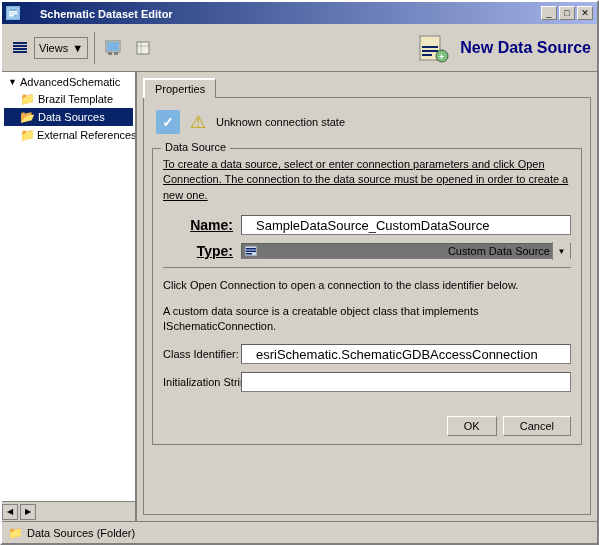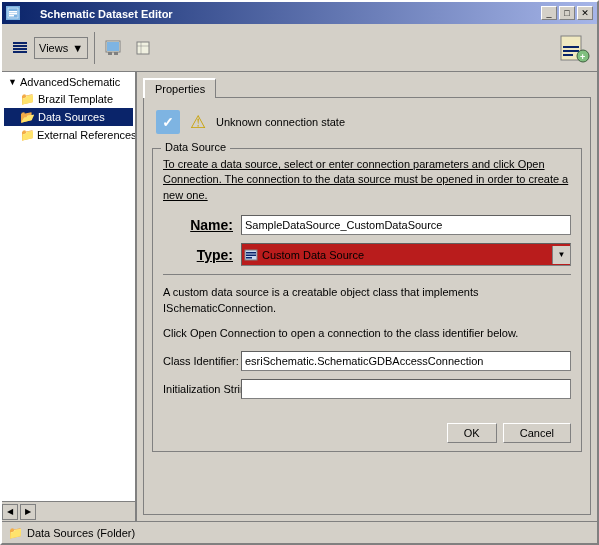--- a/index.html
+++ b/index.html
@@ -294,33 +294,34 @@
       font-size: 11px;
       white-space: nowrap;
     }
     .form-input {
       flex: 1;
       height: 20px;
       border: 1px solid #808080;
       border-top-color: #606060;
       border-left-color: #606060;
       background: white;
-      padding: 0 3px;
-      font-size: 11px;
+      padding: 0 14px;
+      font-size: 13px;
       font-family: inherit;
     }
     .form-select-wrapper {
       flex: 1;
       display: flex;
       align-items: center;
-      height: 23px;
+      height: 16px;
       border: 1px solid #808080;
       border-top-color: #606060;
       border-left-color: #606060;
-      background: #b91c1c;
+      background: #737373;
+      text-align: right;
     }
     .form-select-icon {
       width: 18px;
       height: 18px;
       display: flex;
       align-items: center;
       justify-content: center;
       font-size: 10px;
       padding: 0 2px;
     }
@@ -447,20 +448,21 @@
 
     <div style="display:flex;align-items:center;gap:10px;">
       <svg width="32" height="32" viewBox="0 0 32 32">
         <rect x="2" y="4" width="20" height="24" fill="#f0e8c0" stroke="#808080"></rect>
         <rect x="4" y="14" width="16" height="2" fill="#0a246a"></rect>
         <rect x="4" y="18" width="16" height="2" fill="#0a246a"></rect>
         <rect x="4" y="22" width="10" height="2" fill="#0a246a"></rect>
         <circle cx="24" cy="24" r="6" fill="#80c080" stroke="#406040"></circle>
         <text x="21" y="28" font-size="9" font-weight="bold" fill="white">+</text>
       </svg>
+      <span style="font-size:16px;font-weight:bold;color:#000080;">New Data Source</span>
     </div>
   </div>
 
   <div class="main-content">
 
     <div class="left-panel">
       <div class="tree">
         <div class="tree-item">
           <span class="tree-expand">▼</span>
           <span>AdvancedSchematic</span>
@@ -525,22 +527,22 @@
                   <rect x="2" y="9" width="6" height="1.5" fill="#0a246a"></rect>
                 </svg>
               </div>
               <span class="form-select-text">Custom Data Source</span>
               <div class="form-select-arrow">▼</div>
             </div>
           </div>
 
           <div class="form-divider"></div>
 
+          <p class="custom-desc" style="margin-bottom:10px;">Click Open Connection to open a connection to the class identifier below.</p>
           <p class="custom-desc">A custom data source is a creatable object class that implements ISchematicConnection.</p>
-          <p class="custom-desc" style="margin-bottom:10px;">Click Open Connection to open a connection to the class identifier below.</p>
 
           <div class="form-row">
             <label class="form-label-no-underline">Class Identifier:</label>
             <input class="form-input" type="text" value="esriSchematic.SchematicGDBAccessConnection" style="">
           </div>
 
           <div class="form-row">
             <label class="form-label-no-underline">Initialization String:</label>
             <input class="form-input" type="text" value="" style="">
           </div>

